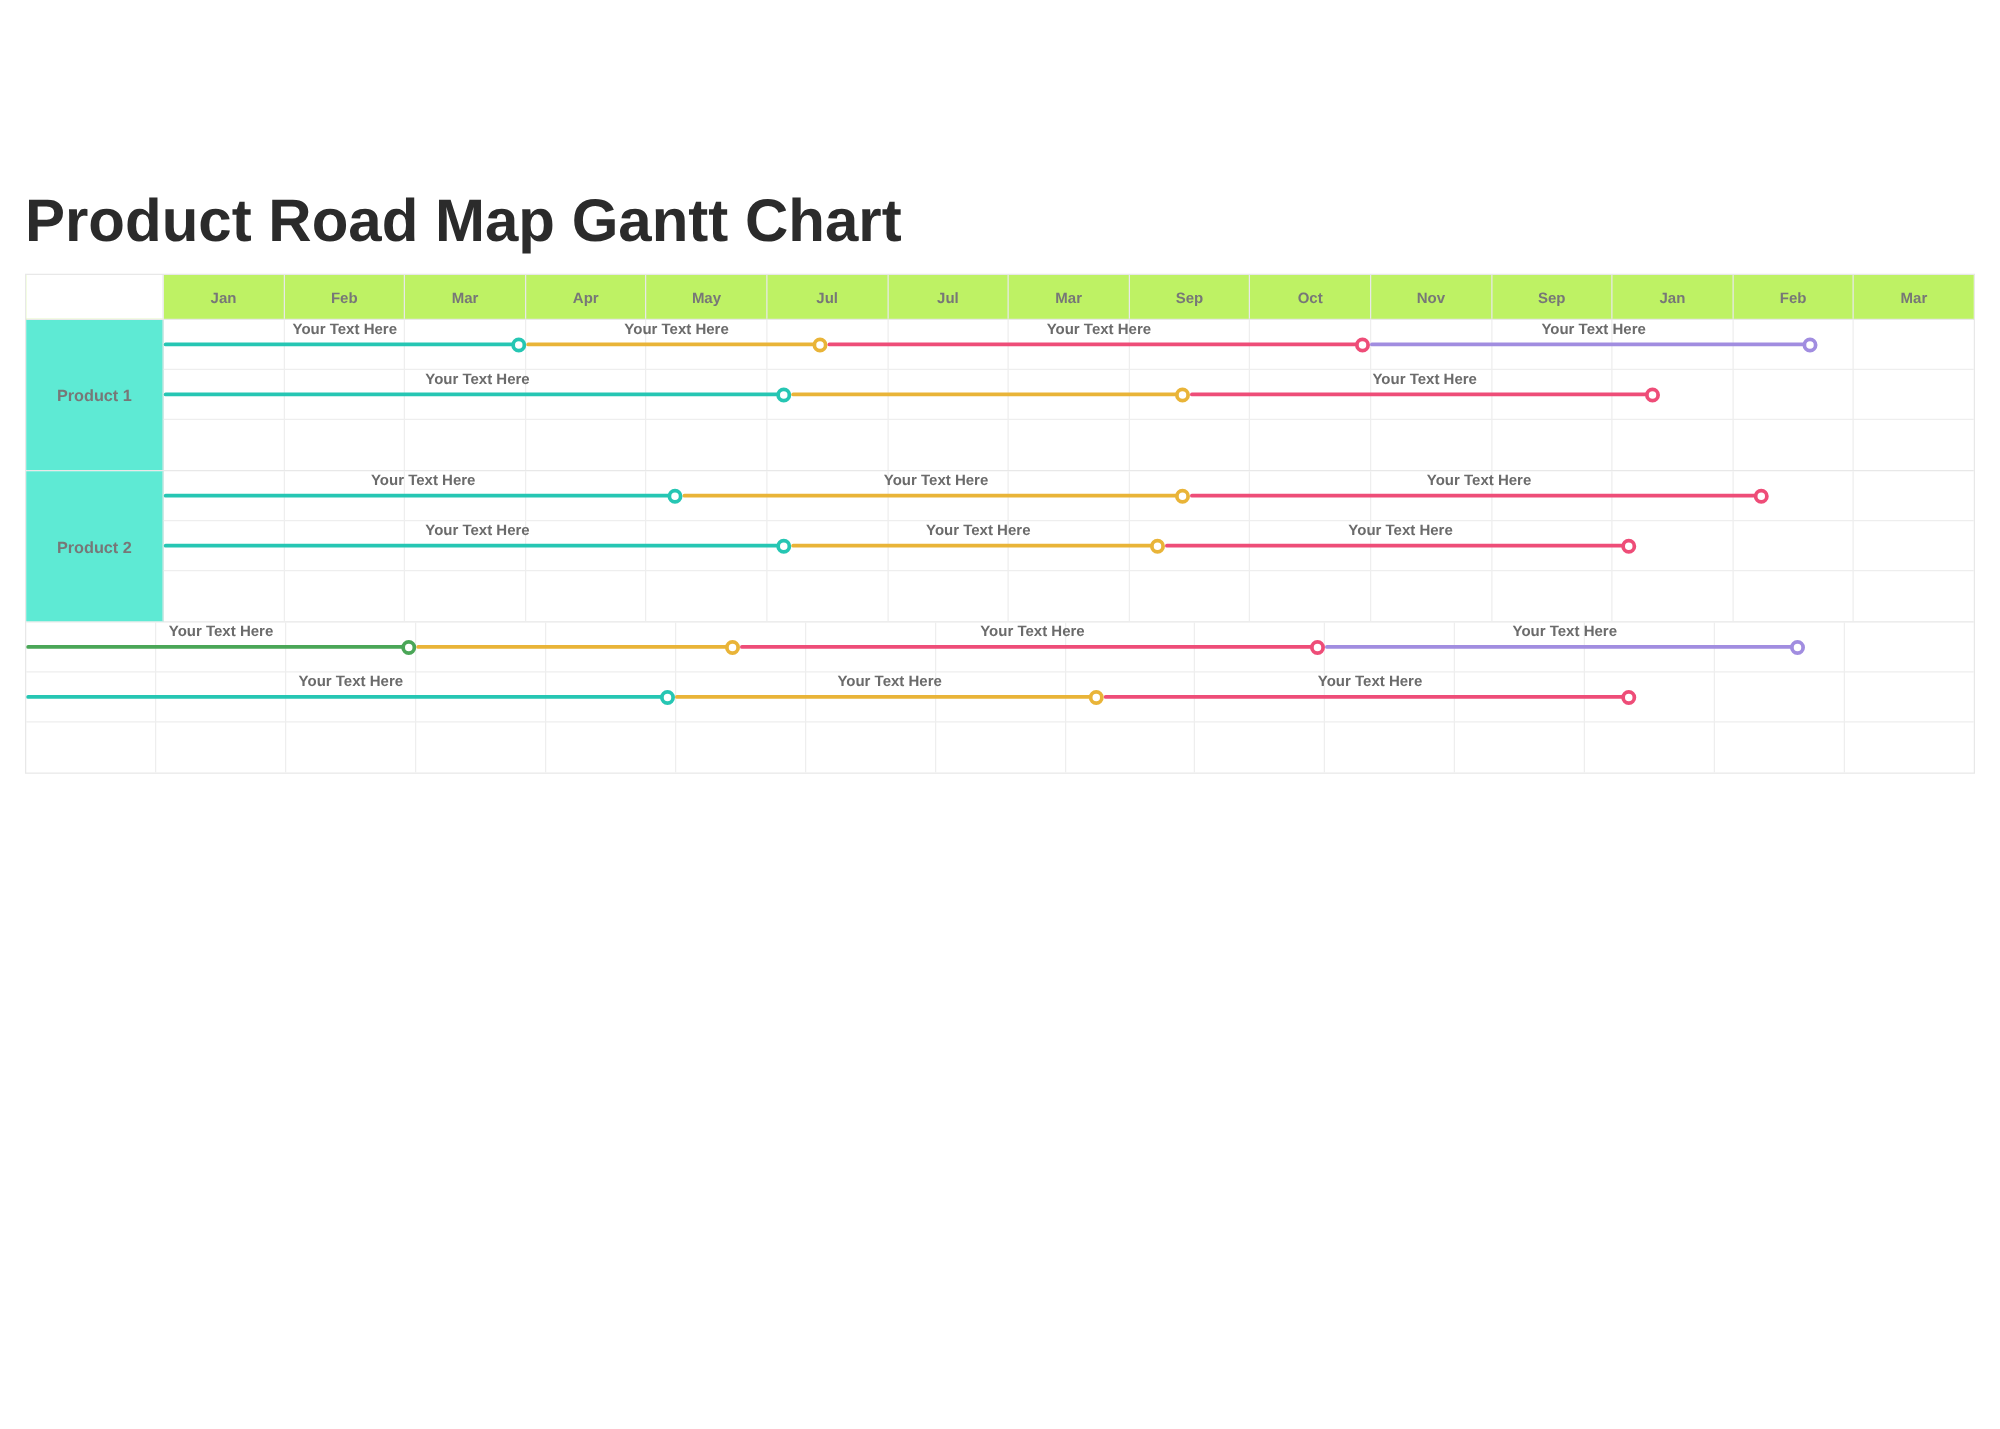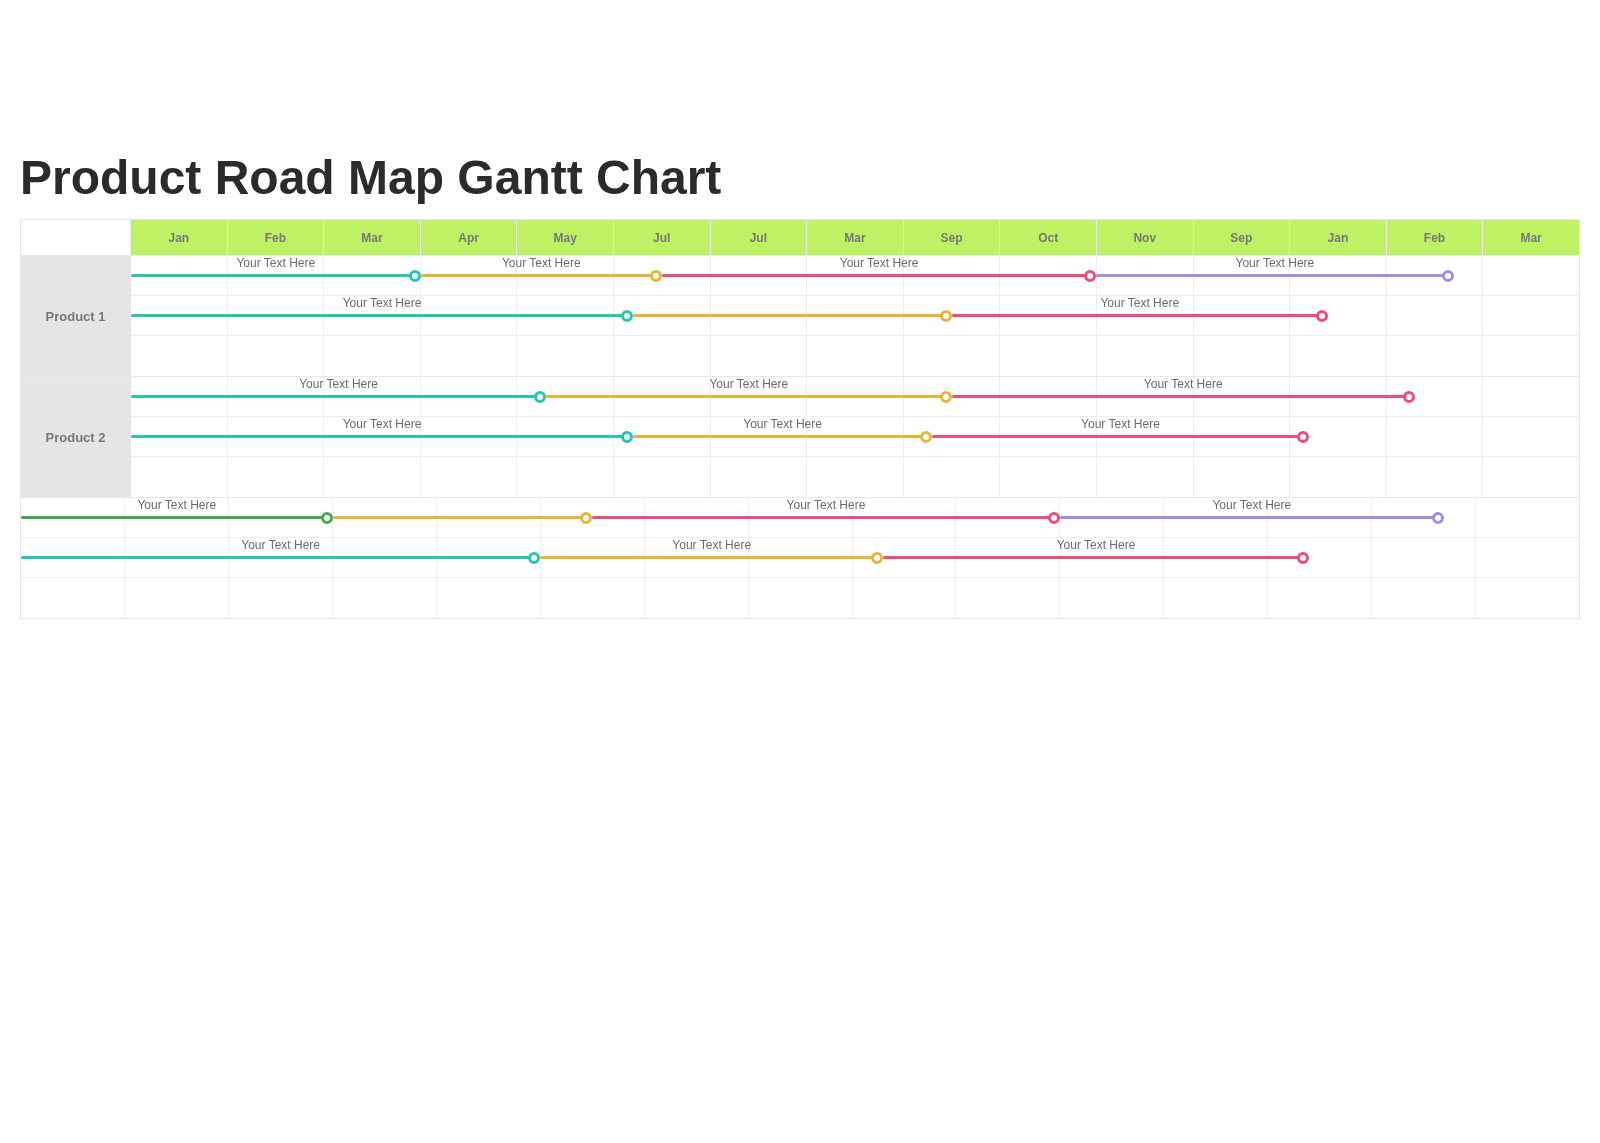--- a/index.html
+++ b/index.html
@@ -55,32 +55,33 @@
 
   
   .product-row {
     display: flex;
     border-bottom: 1px solid #e8e8e8;
   }
   .product-row:last-child { border-bottom: none; }
   .product-label {
     width: 110px;
     flex: 0 0 110px;
-    background: #e5e5e5;
+    background: #5eead4;
     border-right: 1px solid #e8e8e8;
     display: flex;
     align-items: center;
     justify-content: center;
     font-size: 13px;
     font-weight: 700;
     color: #777;
   }
   .product-timeline {
     flex: 1;
     position: relative;
+    font-weight: bold;
   }
   .grid-cols {
     position: absolute;
     inset: 0;
     display: flex;
     pointer-events: none;
   }
   .grid-col {
     flex: 1;
     border-right: 1px solid #eee;

